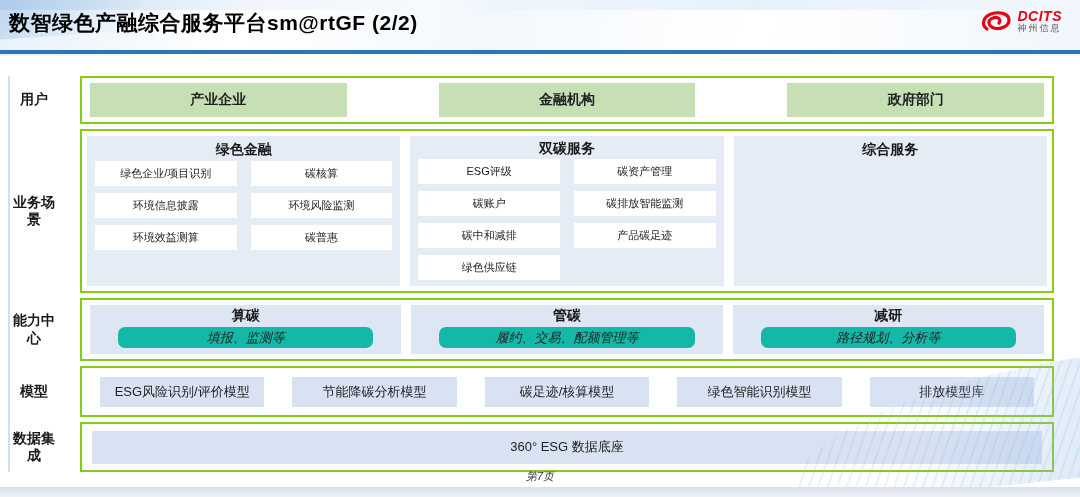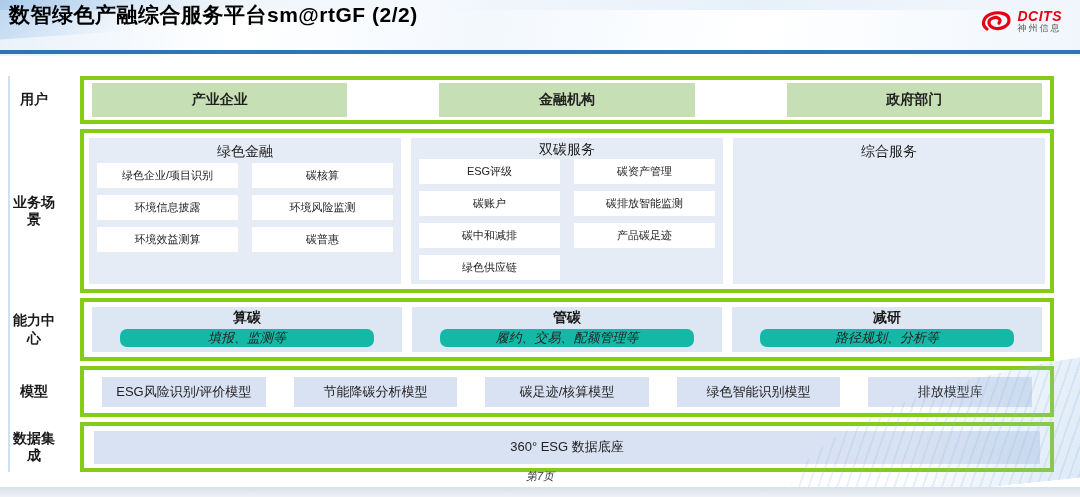--- a/index.html
+++ b/index.html
@@ -7,46 +7,46 @@
          font-family:"Liberation Sans","DejaVu Sans",sans-serif;color:#1a1a1a;}
 
   
   .header{position:absolute;top:0;left:0;width:100%;height:56px;
           background:linear-gradient(100deg,#e8f1fa 0%,#ffffff 22%,#f3f8fd 45%,#ffffff 70%,#f0f6fc 100%);}
   .swoosh-tl{position:absolute;top:-18px;left:-60px;width:320px;height:52px;
              background:linear-gradient(115deg,rgba(125,175,225,.55),rgba(255,255,255,0) 65%);
              transform:skewX(-35deg) rotate(-4deg);border-radius:0 0 60px 0;}
   .swoosh-top{position:absolute;top:0;left:0;width:100%;height:10px;
               background:linear-gradient(90deg,rgba(150,190,230,.35),rgba(255,255,255,0) 40%,rgba(160,195,230,.25) 70%,rgba(255,255,255,0));}
-  .page-title{position:absolute;top:1px;left:9px;font-size:21px;font-weight:bold;color:#000;letter-spacing:.5px;}
+  .page-title{position:absolute;top:9px;left:9px;font-size:21px;font-weight:bold;color:#000;letter-spacing:.5px;}
   .title-rule{position:absolute;top:50px;left:0;width:100%;height:4px;background:#2e75b6;}
 
   .logo{position:absolute;top:8px;right:18px;display:flex;align-items:center;gap:5px;}
   .logo svg{display:block;}
   .logo-text{display:flex;flex-direction:column;line-height:1.05;}
   .logo-brand{font-size:14px;font-weight:bold;font-style:italic;color:#e60012;letter-spacing:.5px;}
   .logo-sub{font-size:9px;color:#555;letter-spacing:2px;}
 
   
   .diagram{position:absolute;top:76px;left:8px;width:1046px;display:flex;flex-direction:column;gap:5px;}
   .diagram::before{content:"";position:absolute;left:0;top:0;bottom:0;width:2px;background:#cfe0f0;}
   .row{display:flex;align-items:stretch;}
   .row-label{flex:0 0 52px;display:flex;align-items:center;justify-content:center;text-align:center;
              font-size:14px;font-weight:bold;line-height:1.25;padding:0 2px;box-sizing:border-box;}
-  .row-box{flex:1;border:4px solid #84cc16;background:#fff;box-sizing:border-box;margin-left:20px;}
+  .row-box{flex:1;border:2px solid #84cc16;background:#fff;box-sizing:border-box;margin-left:20px;}
 
   
   .users-box{height:48px;display:flex;align-items:center;gap:92px;padding:5px 8px;}
   .green-box{flex:1;height:34px;background:#c6dfb4;display:flex;align-items:center;justify-content:center;
              font-size:14px;font-weight:bold;color:#222;}
 
   
   .scen-box{height:164px;display:flex;gap:10px;padding:5px;}
   .scol{flex:1;background:#e6ecf6;padding:3px 8px 6px;box-sizing:border-box;display:flex;flex-direction:column;}
-  .scol-title{height:22px;display:flex;align-items:center;justify-content:center;font-size:14px;font-weight:normal;}
+  .scol-title{height:22px;display:flex;align-items:center;justify-content:center;font-size:14px;font-weight:bold;}
   .scol-grid{display:grid;grid-template-columns:1fr 1fr;gap:7px 14px;align-content:start;}
   .white-item{height:25px;background:#fff;display:flex;align-items:center;justify-content:center;font-size:11px;color:#222;}
 
   
   .cap-box{height:63px;display:flex;gap:10px;padding:5px 8px;}
   .cap-panel{flex:1;background:#dde6f3;padding:2px 28px 6px;box-sizing:border-box;display:flex;flex-direction:column;gap:2px;}
   .cap-title{height:21px;display:flex;align-items:center;justify-content:center;font-size:14px;font-weight:bold;}
   .cap-desc{height:24px;background:#14b8a6;display:flex;align-items:center;justify-content:center;
             font-size:13px;font-style:italic;color:#222;border-radius:7px;}
 

